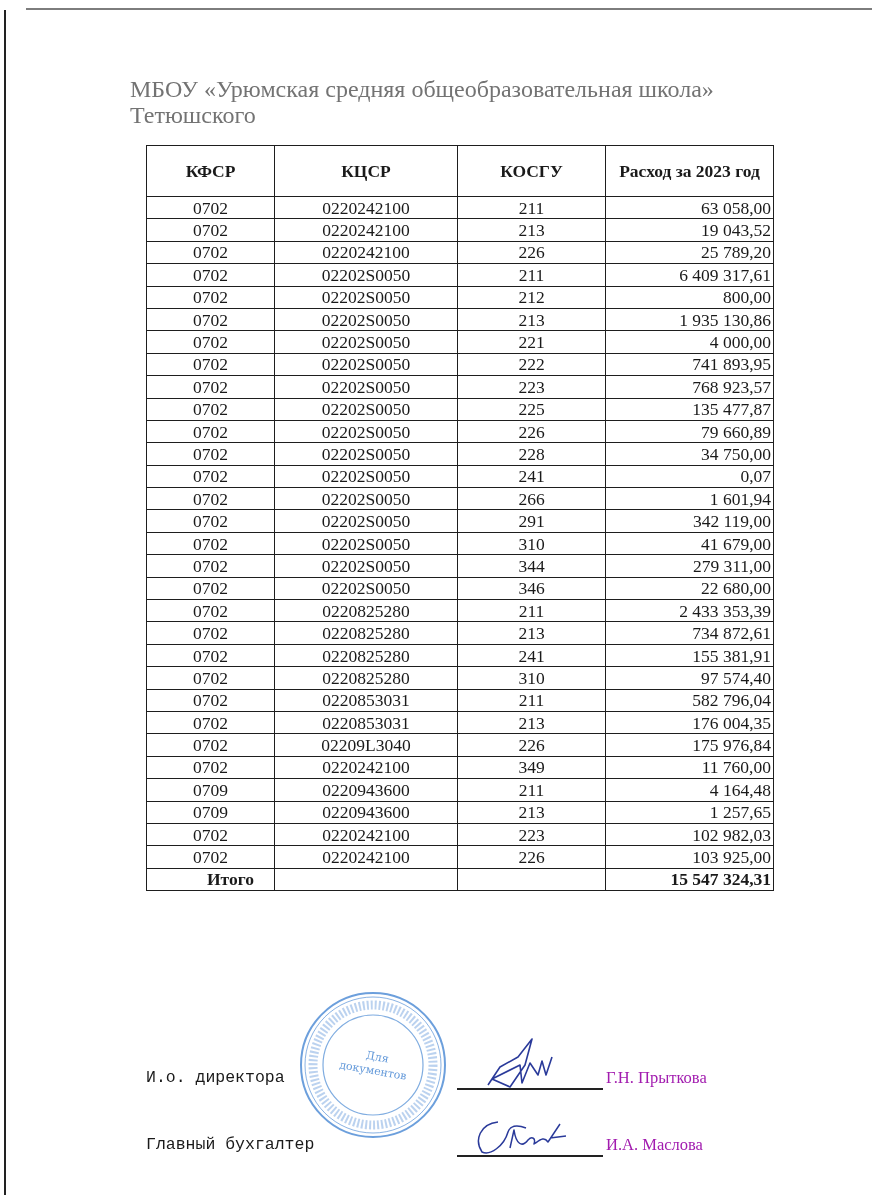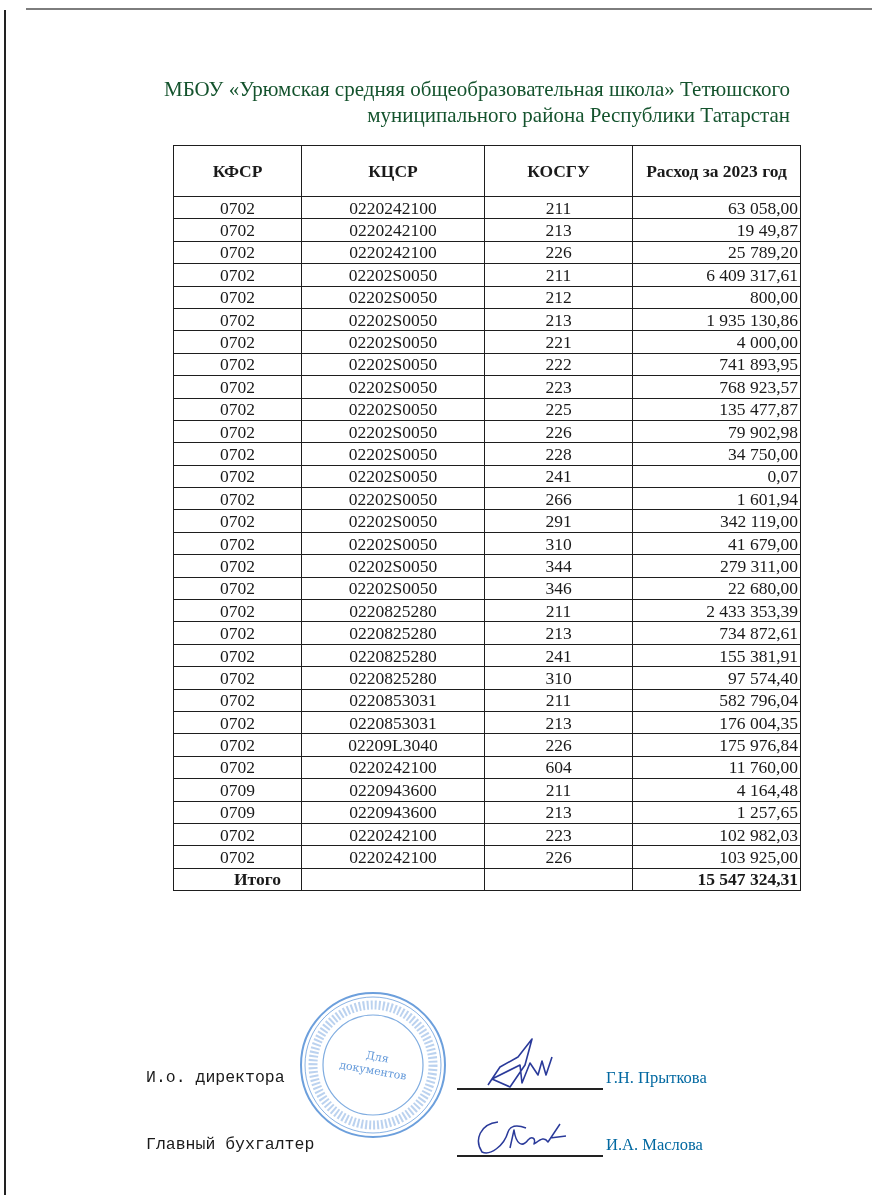--- a/index.html
+++ b/index.html
@@ -5,53 +5,52 @@
     html, body { margin: 0; padding: 0; }
     body {
       width: 872px; height: 1200px; position: relative; overflow: hidden;
       background: #ffffff; color: #1a1a1a;
       font-family: "Liberation Serif", "DejaVu Serif", serif;
     }
     .scan-top { position: absolute; left: 26px; top: 8px; width: 846px; height: 2px; background: #7d7d7d; }
     .scan-left { position: absolute; left: 4px; top: 10px; width: 2px; height: 1185px; background: #222; }
     .title {
       position: absolute; left: 130px; top: 76px; width: 660px;
-      text-align: right; font-size: 21px; line-height: 26px; color: #14532d;
+      text-align: left; font-size: 24px; line-height: 26px; color: #737373;
     }
     table.report {
       position: absolute; left: 146px; top: 145px; width: 627px;
       border-collapse: collapse; table-layout: fixed;
-      font-size: 17.5px; color: #1a1a1a; margin-left: 27px;
+      font-size: 17.5px; color: #1a1a1a;
     }
     table.report td, table.report th {
       border: 1.5px solid #1e1e1e; padding: 0 2px; height: 21.4px; line-height: 20px;
       white-space: nowrap; overflow: hidden;
     }
     table.report th {
       height: 50px; font-weight: bold; font-size: 17.5px; line-height: 24px; text-align: center;
     }
     col.c1 { width: 128px; } col.c2 { width: 183px; } col.c3 { width: 148px; } col.c4 { width: 168px; }
     td.center { text-align: center; }
     td.num { text-align: right; }
     tr.total td { font-weight: bold; padding-left: 42px; }
     .sig-row { position: absolute; left: 146px; font-size: 16.5px; color: #1a1a1a; font-family: Liberation Mono, monospace; }
     .sig-line { position: absolute; left: 457px; width: 146px; height: 1.5px; background: #222; }
-    .sig-name { position: absolute; left: 606px; font-size: 16.5px; color: #0369a1; }
+    .sig-name { position: absolute; left: 606px; font-size: 16.5px; color: #a21caf; }
     .stamp { position: absolute; left: 298px; top: 990px; width: 150px; height: 150px; }
     .signature { position: absolute; }
   </style>
 </head>
 <body>
 
 <div class="scan-top"></div>
 <div class="scan-left"></div>
 
 <div class="title">
   <div>МБОУ «Урюмская средняя общеобразовательная школа» Тетюшского</div>
-  <div>муниципального района Республики Татарстан</div>
 </div>
 
 <table class="report">
   <colgroup>
       <col class="c1">
       <col class="c2">
       <col class="c3">
       <col class="c4">
     </colgroup>
   <thead>
@@ -66,21 +65,21 @@
       <tr>
         <td class="center">0702</td>
         <td class="center">0220242100</td>
         <td class="center">211</td>
         <td class="num">63 058,00</td>
       </tr>
       <tr>
         <td class="center">0702</td>
         <td class="center">0220242100</td>
         <td class="center">213</td>
-        <td class="num">19 49,87</td>
+        <td class="num">19 043,52</td>
       </tr>
       <tr>
         <td class="center">0702</td>
         <td class="center">0220242100</td>
         <td class="center">226</td>
         <td class="num">25 789,20</td>
       </tr>
       <tr>
         <td class="center">0702</td>
         <td class="center">02202S0050</td>
@@ -120,21 +119,21 @@
       <tr>
         <td class="center">0702</td>
         <td class="center">02202S0050</td>
         <td class="center">225</td>
         <td class="num">135 477,87</td>
       </tr>
       <tr>
         <td class="center">0702</td>
         <td class="center">02202S0050</td>
         <td class="center">226</td>
-        <td class="num">79 902,98</td>
+        <td class="num">79 660,89</td>
       </tr>
       <tr>
         <td class="center">0702</td>
         <td class="center">02202S0050</td>
         <td class="center">228</td>
         <td class="num">34 750,00</td>
       </tr>
       <tr>
         <td class="center">0702</td>
         <td class="center">02202S0050</td>
@@ -209,21 +208,21 @@
       </tr>
       <tr>
         <td class="center">0702</td>
         <td class="center">02209L3040</td>
         <td class="center">226</td>
         <td class="num">175 976,84</td>
       </tr>
       <tr>
         <td class="center">0702</td>
         <td class="center">0220242100</td>
-        <td class="center">604</td>
+        <td class="center">349</td>
         <td class="num">11 760,00</td>
       </tr>
       <tr>
         <td class="center">0709</td>
         <td class="center">0220943600</td>
         <td class="center">211</td>
         <td class="num">4 164,48</td>
       </tr>
       <tr>
         <td class="center">0709</td>

